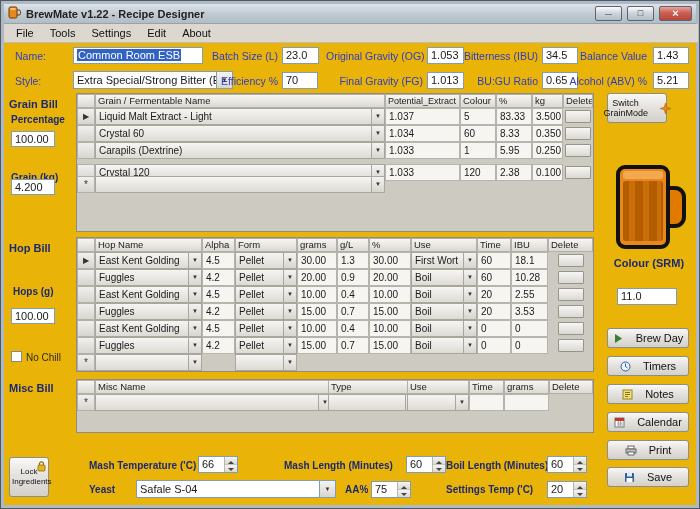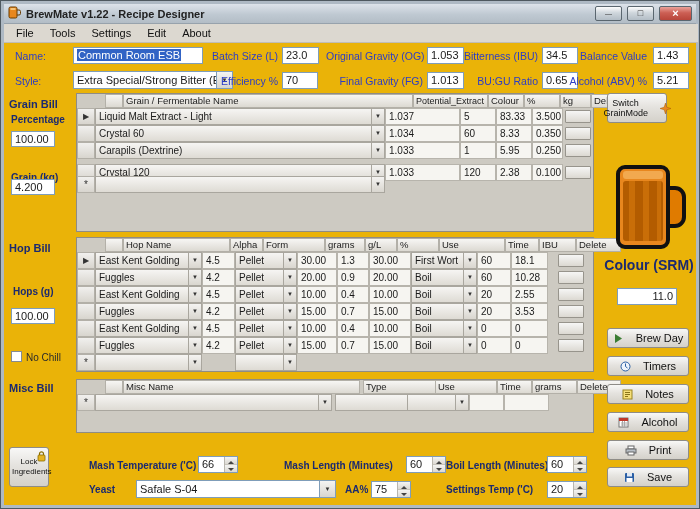--- a/index.html
+++ b/index.html
@@ -49,21 +49,21 @@
   .spin-btns i::after{content:"";position:absolute;left:3px;border:3px solid transparent;}
   .spin-btns i.up::after{top:1px;border-bottom-color:#444;}
   .spin-btns i.dn::after{top:3px;border-top-color:#444;}
   
   .wbtn{position:absolute;background:linear-gradient(#f8f8f7,#e5e3df 45%,#d4d1ca);
     border:1px solid #8e8c87;border-radius:3px;display:flex;align-items:center;justify-content:center;
     gap:12px;font-size:11px;color:#111;cursor:default;}
   .wbtn svg{flex:0 0 auto;}
   
   .grid{position:absolute;background:#cdcac2;border:1px solid #8f8c84;}
-  .ghead{position:absolute;left:0;top:0;width:516px;height:14px;margin-left:28px;}
+  .ghead{position:absolute;left:0;top:0;width:516px;height:14px;}
   .gh{position:absolute;top:0;height:14px;background:linear-gradient(#f7f6f4,#dcd9d2);
     border:1px solid #b3b0a8;padding:0 2px;font-size:9.5px;line-height:12px;color:#222;
     overflow:hidden;white-space:nowrap;}
   .grow{position:absolute;left:0;width:516px;height:17px;}
   .rowhdr{position:absolute;top:0;height:17px;background:linear-gradient(#f1f0ee,#d8d5ce);
     border:1px solid #b3b0a8;display:flex;align-items:center;justify-content:center;
     font-size:8px;color:#333;}
   .gc{position:absolute;top:0;height:17px;background:#f6f5f1;border:1px solid #b7b4ac;
     padding:1px 3px;font-size:10px;line-height:13px;overflow:hidden;white-space:nowrap;}
   .gdd{position:absolute;top:0;height:17px;background:linear-gradient(#f6f5f3,#dedbd4);
@@ -78,21 +78,21 @@
   
   .c-g0{left:0;width:18px}.c-g1{left:18px;width:290px}.c-g2{left:308px;width:75px}
   .c-g3{left:383px;width:36px}.c-g4{left:419px;width:36px}.c-g5{left:455px;width:31px}
   .c-g6{left:486px;width:30px}
   
   .c-h0{left:0;width:18px}.c-h1{left:18px;width:107px}.c-h2{left:125px;width:33px}
   .c-h3{left:158px;width:62px}.c-h4{left:220px;width:40px}.c-h5{left:260px;width:32px}
   .c-h6{left:292px;width:42px}.c-h7{left:334px;width:66px}.c-h8{left:400px;width:34px}
   .c-h9{left:434px;width:37px}.c-h10{left:471px;width:45px}
   
-  .c-m0{left:0;width:18px}.c-m1{left:18px;width:237px}.c-m2{left:258px;width:91px}
+  .c-m0{left:0;width:18px}.c-m1{left:18px;width:237px}.c-m2{left:251px;width:91px}
   .c-m3{left:330px;width:62px}.c-m4{left:392px;width:35px}.c-m5{left:427px;width:45px}
   .c-m6{left:472px;width:44px}
   
   .chk{position:absolute;width:11px;height:11px;background:#fff;border:1px solid #858b93;}
 </style>
 </head>
 <body>
 
 <div class="window">
 
@@ -426,22 +426,22 @@
       <path d="M52 24 h10 a9 9 0 0 1 9 9 v20 a9 9 0 0 1 -9 9 h-10" fill="#e07b00" stroke="#111" stroke-width="4"></path>
       <rect x="5" y="3" width="50" height="80" rx="7" fill="#e8871e" stroke="#111" stroke-width="4"></rect>
       <rect x="10" y="17" width="40" height="60" rx="3" fill="#b35c00"></rect>
       <rect x="16" y="17" width="6" height="60" fill="#c96e08"></rect>
       <rect x="30" y="17" width="6" height="60" fill="#c96e08"></rect>
       <rect x="44" y="17" width="4" height="60" fill="#c96e08"></rect>
       <rect x="10" y="7" width="40" height="8" rx="3" fill="#f2a94f"></rect>
     </svg>
   </span>
 
-  <span class="nl" style="left:600px;top:256px;width:96px;text-align:center;font-size:14px">Colour (SRM)</span>
-  <div class="tb" style="left:616px;top:287px;width:60px;text-align:right">11.0</div>
+  <span class="nl" style="left:600px;top:256px;width:96px;text-align:center;font-size:11px">Colour (SRM)</span>
+  <div class="tb" style="left:616px;top:287px;width:60px;text-align:left">11.0</div>
 
   <div class="wbtn" style="left:606px;top:327px;width:82px;height:20px">
     <svg width="11" height="11" viewBox="0 0 11 11">
         <path d="M2 1 L9 5.5 L2 10 Z" fill="#3a7d33"></path>
       </svg>
     <span>Brew Day</span>
   </div>
   <div class="wbtn" style="left:606px;top:355px;width:82px;height:20px">
     <svg width="11" height="11" viewBox="0 0 11 11">
         <circle cx="5.5" cy="5.5" r="4.5" fill="#eef4fb" stroke="#2a5fa5"></circle>
@@ -455,40 +455,40 @@
         <path d="M3 3.5 H8 M3 5.5 H8 M3 7.5 H6" stroke="#8a7418" fill="none"></path>
       </svg>
     <span>Notes</span>
   </div>
   <div class="wbtn" style="left:606px;top:411px;width:82px;height:20px">
     <svg width="11" height="11" viewBox="0 0 11 11">
         <rect x="1" y="1" width="9" height="9" fill="#fff" stroke="#777"></rect>
         <rect x="1" y="1" width="9" height="3" fill="#c0392b"></rect>
         <path d="M3 6 H9 M3 8 H9 M4.5 4 V10 M6.5 4 V10" stroke="#aaa" fill="none"></path>
       </svg>
-    <span>Alcohol</span>
+    <span>Calendar</span>
   </div>
   <div class="wbtn" style="left:606px;top:439px;width:82px;height:20px">
     <svg width="12" height="11" viewBox="0 0 12 11">
         <rect x="3" y="1" width="6" height="3" fill="#fff" stroke="#666"></rect>
         <rect x="1" y="4" width="10" height="4" fill="#b9c0c7" stroke="#666"></rect>
         <rect x="3" y="7" width="6" height="3" fill="#fff" stroke="#666"></rect>
       </svg>
     <span>Print</span>
   </div>
   <div class="wbtn" style="left:606px;top:466px;width:82px;height:20px">
     <svg width="11" height="11" viewBox="0 0 11 11">
         <rect x="1" y="1" width="9" height="9" rx="1" fill="#2a5fa5"></rect>
         <rect x="3" y="1" width="5" height="3.5" fill="#dfe8f4"></rect>
         <rect x="2.5" y="6" width="6" height="4" fill="#fff"></rect>
       </svg>
     <span>Save</span>
   </div>
 
-  <div class="wbtn" style="left:8px;top:446px;width:40px;height:40px;font-size:8px;line-height:1.2;padding:7px;position:absolute">
+  <div class="wbtn" style="left:8px;top:456px;width:40px;height:40px;font-size:8px;line-height:1.2;padding:7px;position:absolute">
     <span style="white-space:normal;text-align:center;width:34px">Lock Ingredients</span>
     <svg width="9" height="11" viewBox="0 0 9 11" style="position:absolute;right:2px;top:3px">
         <path d="M2.5 4 V2.8 a2 2 0 0 1 4 0 V4" fill="none" stroke="#8a6d00" stroke-width="1.2"></path>
         <rect x="1" y="4" width="7" height="6" rx="1" fill="#e6b422" stroke="#8a6d00" stroke-width="0.8"></rect>
       </svg>
   </div>
 
   <span class="nl" style="left:88px;top:459px">Mash Temperature ('C)</span>
   <div class="spin" style="left:197px;top:455px;width:40px">
     <span class="spin-val">66</span>

